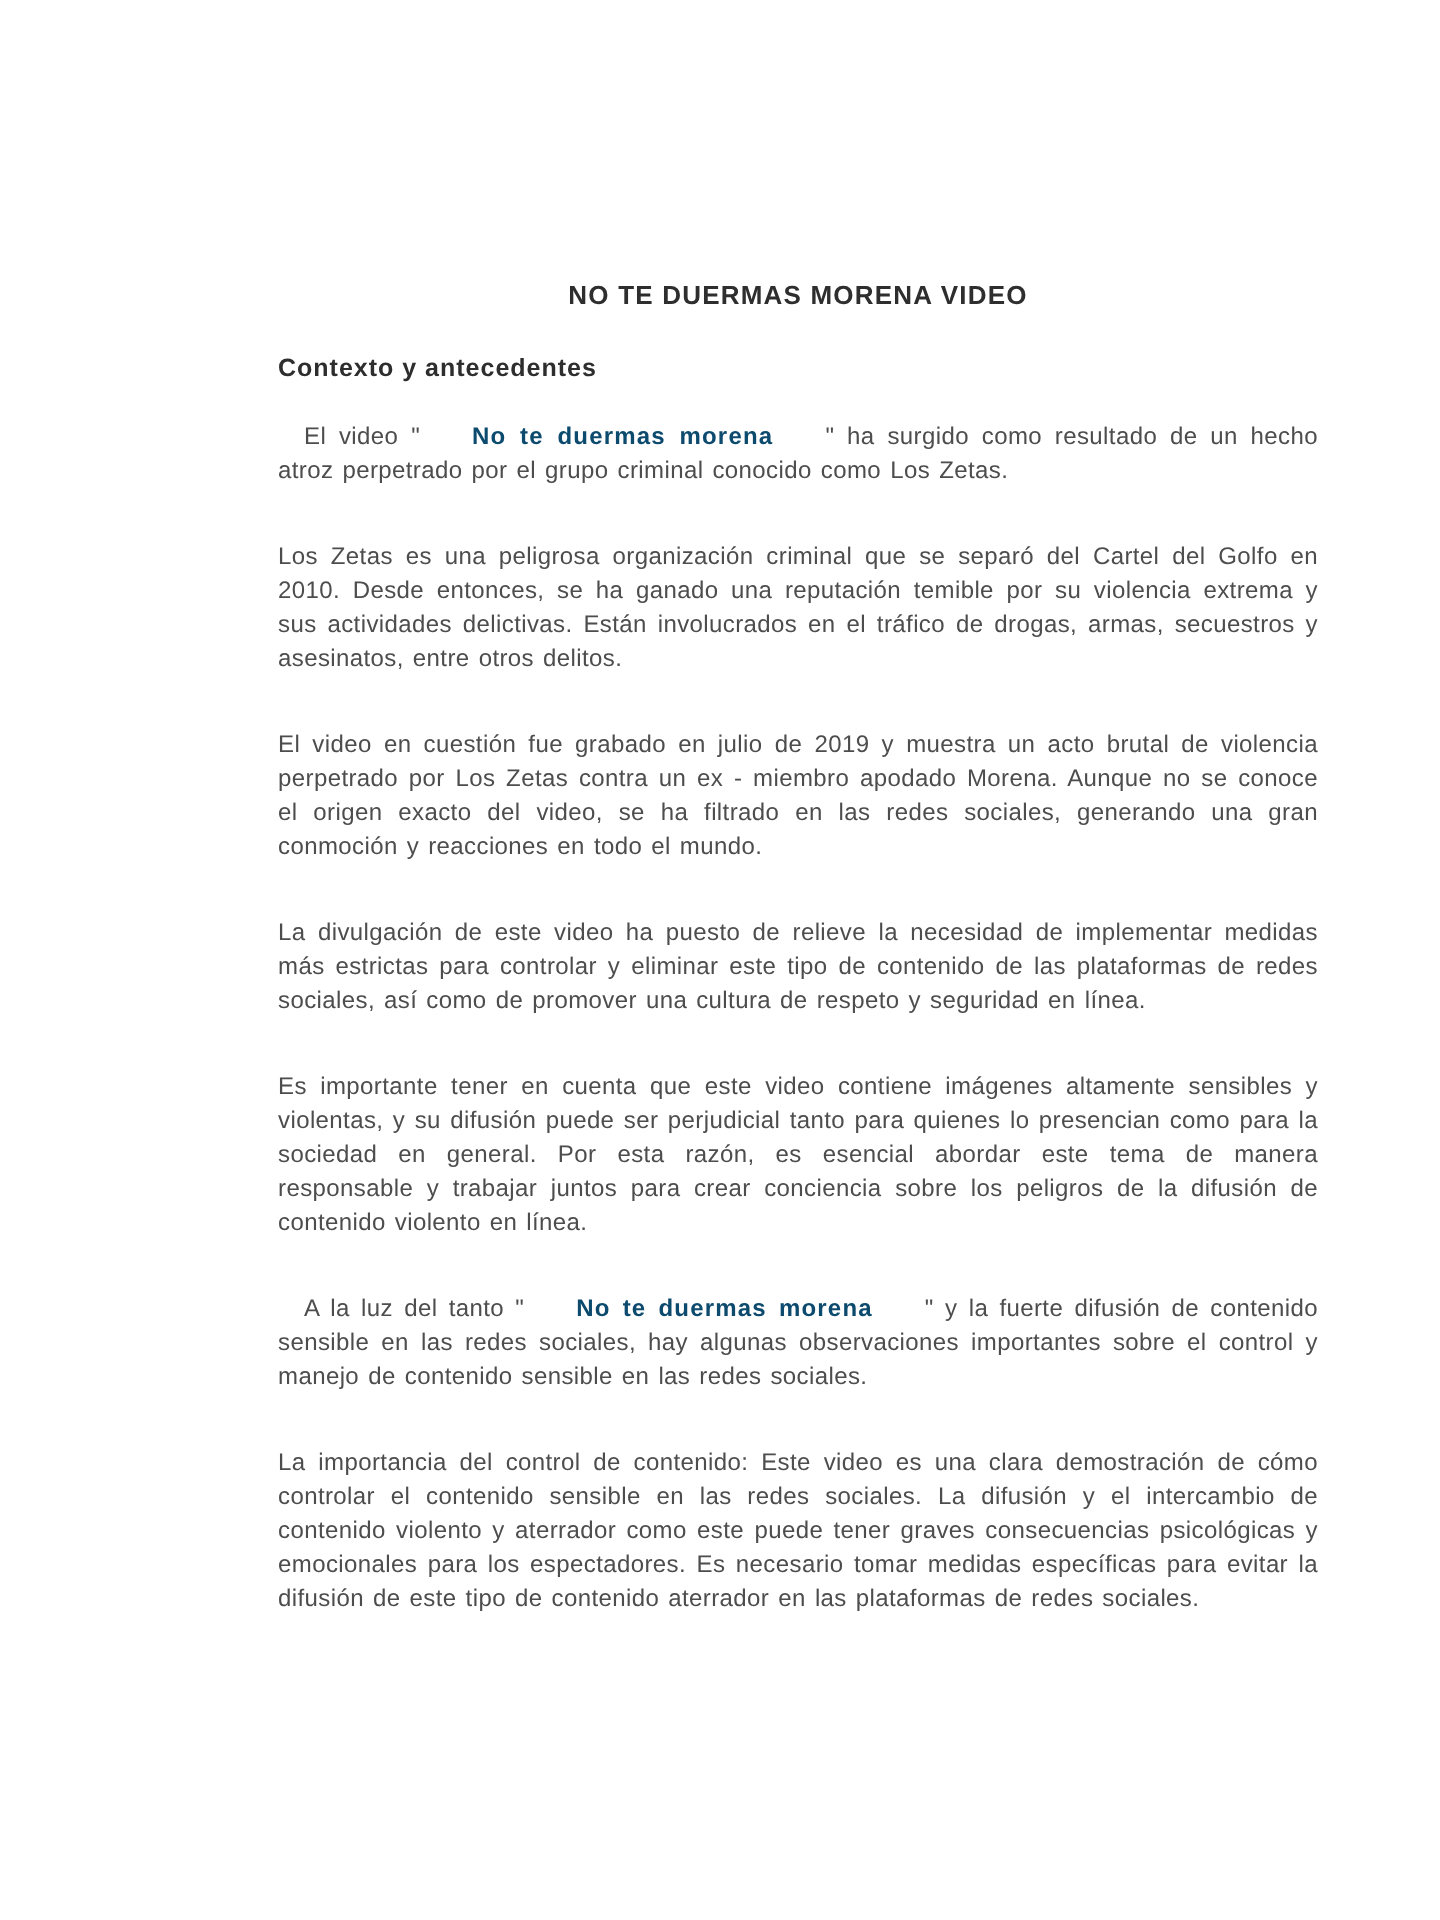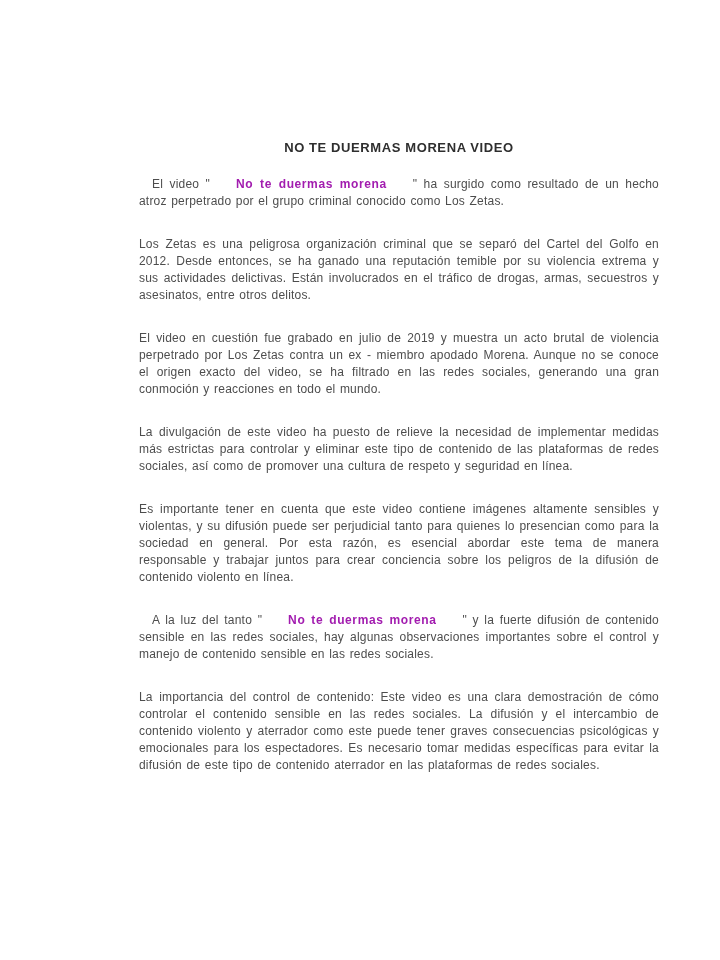--- a/index.html
+++ b/index.html
@@ -35,35 +35,36 @@
   .para {
     font-size: 12px;
     color: #4d4d4d;
     line-height: 17px;
     text-align: justify;
     letter-spacing: 0.2px;
     word-spacing: 1px;
     margin: 0 0 26px 0;
   }
   .para strong {
-    color: #a21caf;
+    color: #0c4a6e;
     letter-spacing: 0.6px;
   }
 </style>
 </head>
 <body>
 
 <div class="page">
 
   <h1 class="doc-title">NO TE DUERMAS MORENA VIDEO</h1>
 
+  <h2 class="section-heading">Contexto y antecedentes</h2>
 
   <p class="para"><span>El video "</span><strong>No te duermas morena</strong><span>" ha surgido como resultado de un hecho atroz perpetrado por el grupo criminal conocido como Los Zetas.</span></p>
 
-  <p class="para">Los Zetas es una peligrosa organización criminal que se separó del Cartel del Golfo en 2012. Desde entonces, se ha ganado una reputación temible por su violencia extrema y sus actividades delictivas. Están involucrados en el tráfico de drogas, armas, secuestros y asesinatos, entre otros delitos.</p>
+  <p class="para">Los Zetas es una peligrosa organización criminal que se separó del Cartel del Golfo en 2010. Desde entonces, se ha ganado una reputación temible por su violencia extrema y sus actividades delictivas. Están involucrados en el tráfico de drogas, armas, secuestros y asesinatos, entre otros delitos.</p>
 
   <p class="para">El video en cuestión fue grabado en julio de 2019 y muestra un acto brutal de violencia perpetrado por Los Zetas contra un ex - miembro apodado Morena. Aunque no se conoce el origen exacto del video, se ha filtrado en las redes sociales, generando una gran conmoción y reacciones en todo el mundo.</p>
 
   <p class="para">La divulgación de este video ha puesto de relieve la necesidad de implementar medidas más estrictas para controlar y eliminar este tipo de contenido de las plataformas de redes sociales, así como de promover una cultura de respeto y seguridad en línea.</p>
 
   <p class="para">Es importante tener en cuenta que este video contiene imágenes altamente sensibles y violentas, y su difusión puede ser perjudicial tanto para quienes lo presencian como para la sociedad en general. Por esta razón, es esencial abordar este tema de manera responsable y trabajar juntos para crear conciencia sobre los peligros de la difusión de contenido violento en línea.</p>
 
 
   <p class="para"><span>A la luz del tanto "</span><strong>No te duermas morena</strong><span>" y la fuerte difusión de contenido sensible en las redes sociales, hay algunas observaciones importantes sobre el control y manejo de contenido sensible en las redes sociales.</span></p>
 

